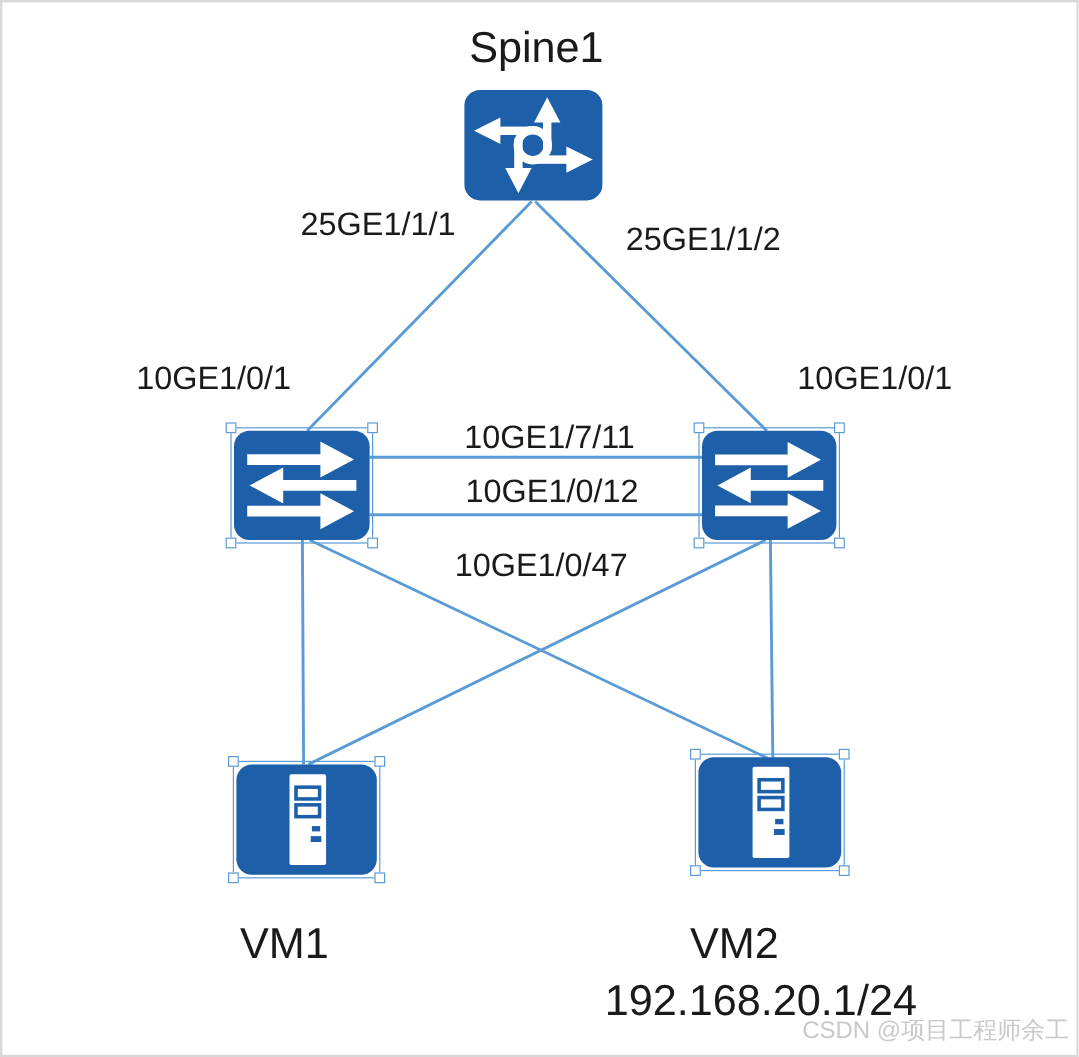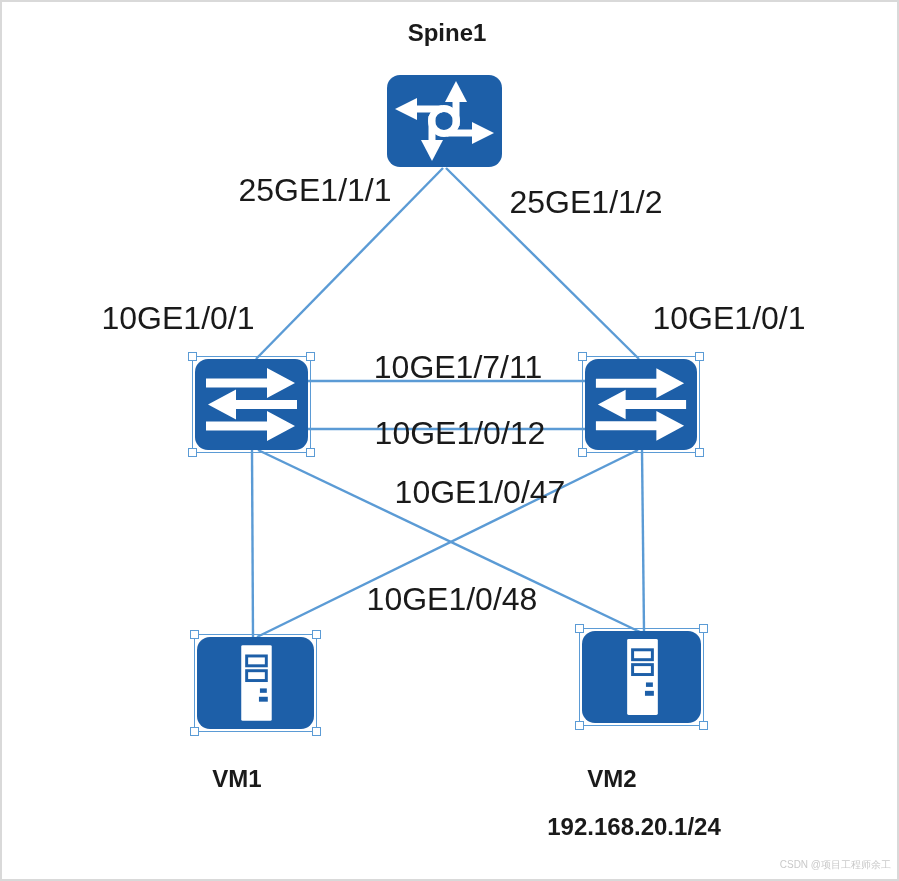--- a/index.html
+++ b/index.html
@@ -30,37 +30,36 @@
     position: absolute; width: 9px; height: 9px;
     background: #ffffff; border: 1.5px solid #5b9bd5;
     box-sizing: border-box; z-index: 3;
   }
   .h-tl { left: -7px; top: -7px; }
   .h-tr { right: -7px; top: -7px; }
   .h-bl { left: -7px; bottom: -7px; }
   .h-br { right: -7px; bottom: -7px; }
   .node-label {
     position: absolute;
-    font-size: 24px;
+    font-size: 36px;
     line-height: 1.1;
     white-space: nowrap;
     transform: translateX(-50%);
-    font-weight: bold;
   }
   .port-label {
     position: absolute;
-    font-size: 32px;
+    font-size: 27px;
     line-height: 1.0;
     white-space: nowrap;
     transform: translateX(-50%);
   }
   .watermark {
     position: absolute;
     right: 6px; bottom: 7px;
-    font-size: 10px;
+    font-size: 20px;
     color: #c9c9c9;
     white-space: nowrap;
   }
 </style>
 </head>
 <body>
 
 <div class="canvas">
 
   <svg class="links-layer" viewBox="0 0 899 881">
@@ -165,19 +164,18 @@
   <div class="node-label" style="left:445px; top:18px;">Spine1</div>
   <div class="node-label" style="left:235px; top:764px;">VM1</div>
   <div class="node-label" style="left:610px; top:764px;">VM2</div>
   <div class="node-label" style="left:632px; top:812px;">192.168.20.1/24</div>
 
   <div class="port-label" style="left:313px; top:172px;">25GE1/1/1</div>
   <div class="port-label" style="left:584px; top:184px;">25GE1/1/2</div>
   <div class="port-label" style="left:176px; top:300px;">10GE1/0/1</div>
   <div class="port-label" style="left:727px; top:300px;">10GE1/0/1</div>
   <div class="port-label" style="left:456px; top:349px;">10GE1/7/11</div>
-  <div class="port-label" style="left:458px; top:415px;">10GE1/0/12</div>
-  <div class="port-label" style="left:449px; top:474px;margin-left:29px;">10GE1/0/47</div>
-  <div class="port-label" style="left:450px; top:581px;">10GE1/0/48</div>
+  <div class="port-label" style="left:458px; top:394px;">10GE1/0/12</div>
+  <div class="port-label" style="left:449px; top:456px;">10GE1/0/47</div>
 
   <div class="watermark">CSDN @项目工程师余工</div>
 
 </div>
 
 </body></html>

